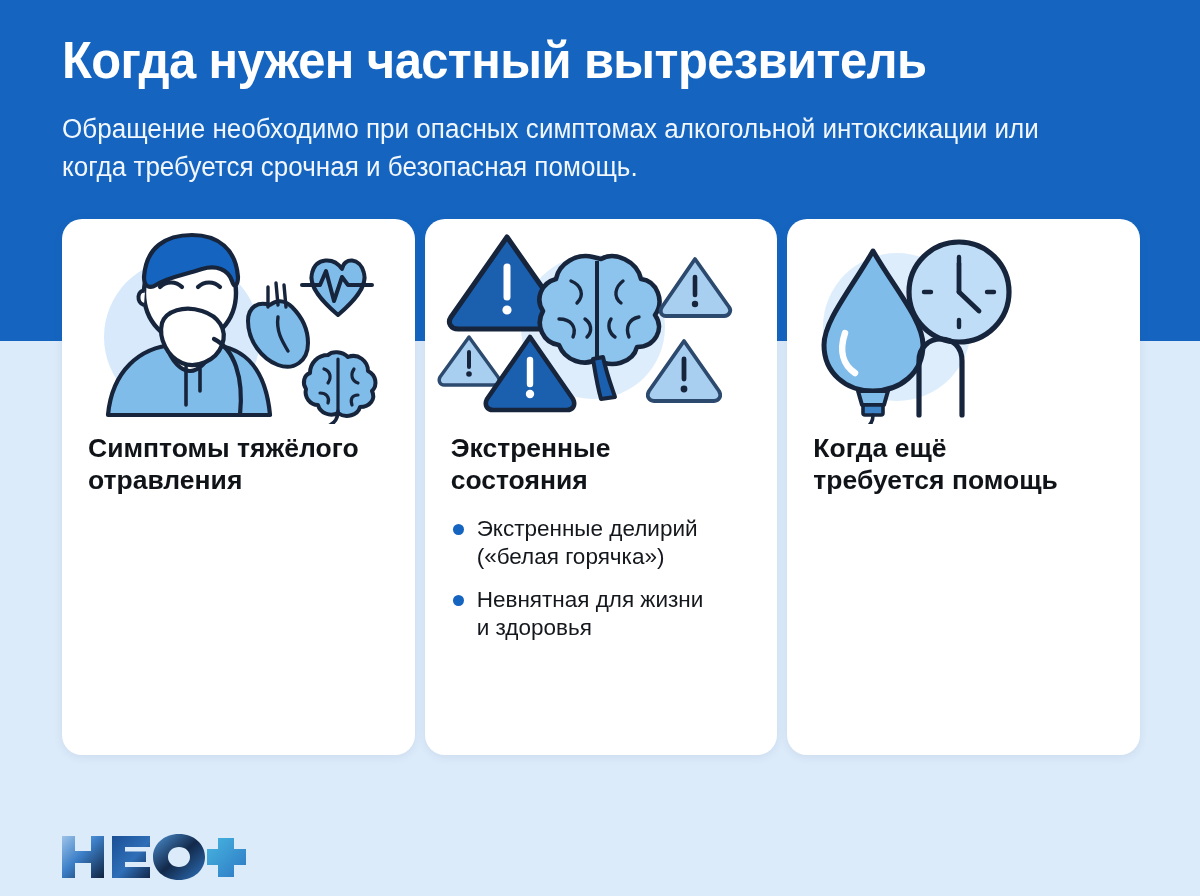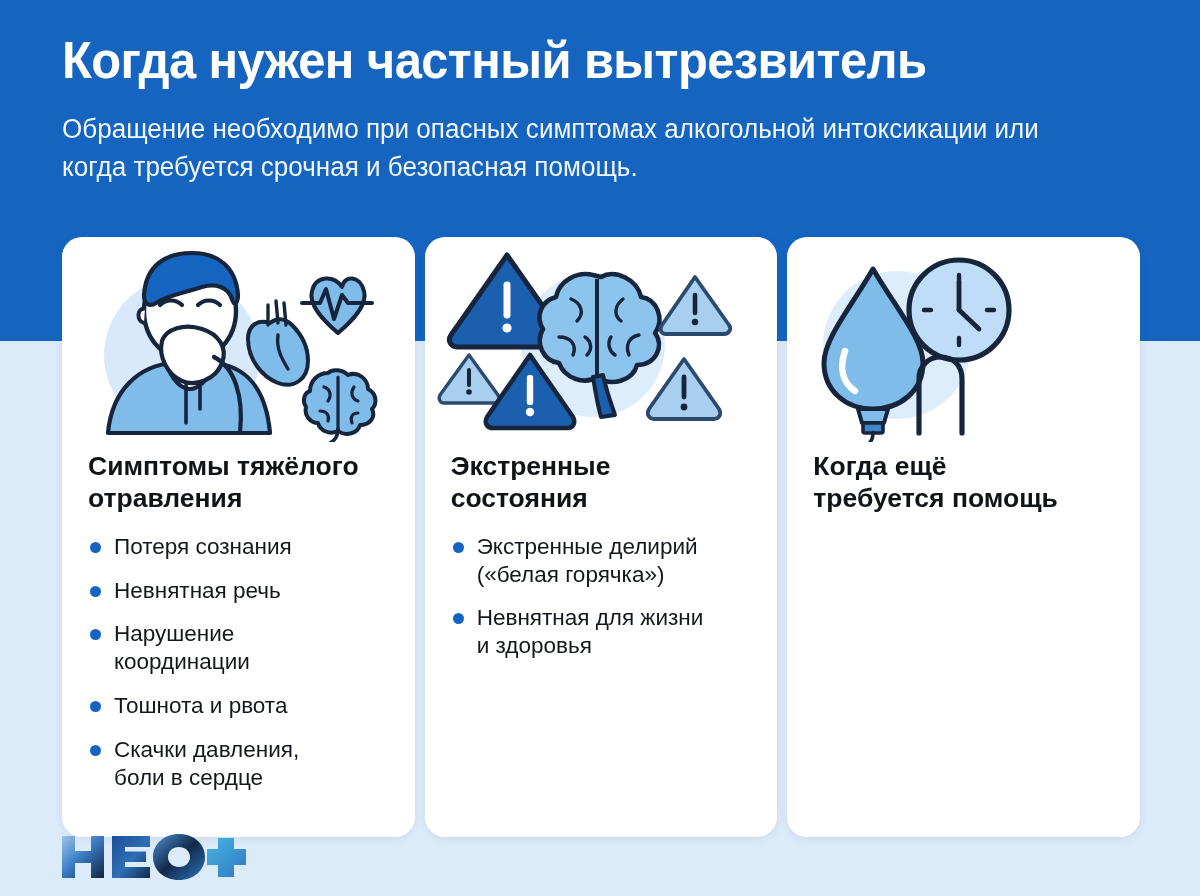--- a/index.html
+++ b/index.html
@@ -57,23 +57,23 @@
     color: #F2F7FD;
     line-height: 1.42;
     max-width: 1040px;
     transform: scaleX(0.965);
     transform-origin: left top;
   }
 
   
   .cards {
     position: absolute;
-    left: 62px; top: 237px;
+    left: 62px; top: 219px;
     width: 1078px;
-    height: 600px;
+    height: 536px;
     display: flex;
     gap: 10px;
     z-index: 10;
   }
   .card {
     flex: 1 1 0;
     background: #FFFFFF;
     border-radius: 20px;
     box-shadow: 0 2px 10px rgba(14,52,100,0.08);
     display: flex;
@@ -194,29 +194,20 @@
           <path d="M276 140 L276 196 M262 150 C268 152 270 158 266 164
                    M292 150 C288 156 290 162 296 164 M258 174 C264 174 268 178 266 184
                    M296 176 C290 176 288 180 290 186" fill="none" stroke="#16243C" stroke-width="3.2" stroke-linecap="round"></path>
           <path d="M276 192 C276 200 272 204 268 206" fill="none" stroke="#16243C" stroke-width="3.6" stroke-linecap="round"></path>
         </g>
       </svg>
     </div>
     <div class="card-body">
       <h2 class="card-heading">Симптомы тяжёлого
 отравления</h2>
-      <ul class="bullet-list">
-        <li class="bullet-item">Потеря сознания</li>
-        <li class="bullet-item">Невнятная речь</li>
-        <li class="bullet-item">Нарушение
-координации</li>
-        <li class="bullet-item">Тошнота и рвота</li>
-        <li class="bullet-item">Скачки давления,
-боли в сердце</li>
-      </ul>
     </div>
   </div>
 
   <div class="card">
     <div class="card-art">
       <svg width="352" height="205" viewBox="0 0 352 205" xmlns="http://www.w3.org/2000/svg">
         <circle cx="168" cy="108" r="72" fill="#DEEDFC"></circle>
 
         <g>
           <path d="M82 18 L138 98 C142 104 138 110 131 110 L33 110 C26 110 22 104 26 98 Z" fill="#1B5FAF" stroke="#16243C" stroke-width="5" stroke-linejoin="round"></path>

